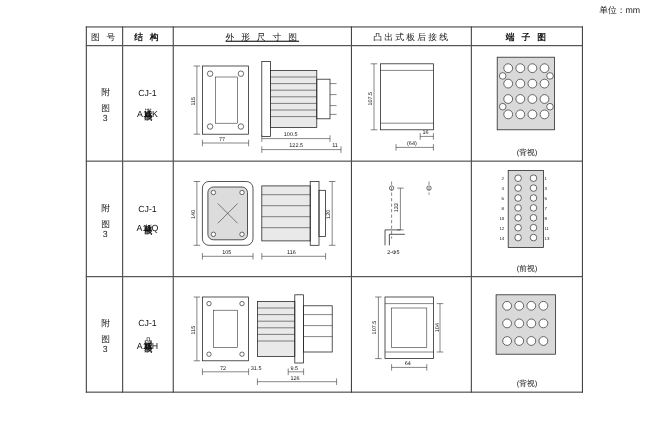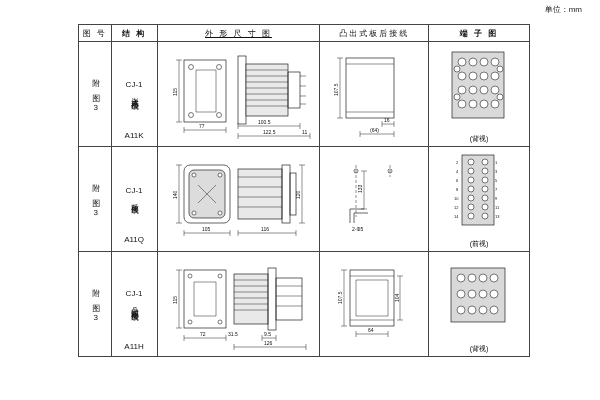--- a/index.html
+++ b/index.html
@@ -43,21 +43,21 @@
     line-height:1.1;
     font-size:8px;
     margin:0 auto;
   }
   .tu-no{display:flex;align-items:center;justify-content:center;height:100%;}
 
   .struct{
     display:flex;flex-direction:column;align-items:center;justify-content:center;
     height:100%;gap:2px;font-size:7.5px;line-height:1.15;
   }
-  .struct .code{font-size:8px;margin-top:32px;}
+  .struct .code{font-size:8px;}
   .struct .mid{
     writing-mode:vertical-rl;text-orientation:upright;letter-spacing:1px;
     font-size:7.5px;
   }
 
   .drawwrap{position:relative;width:100%;height:100%;}
   svg{display:block;}
   .cap{
     position:absolute;bottom:2px;left:0;right:0;text-align:center;font-size:7px;
   }

